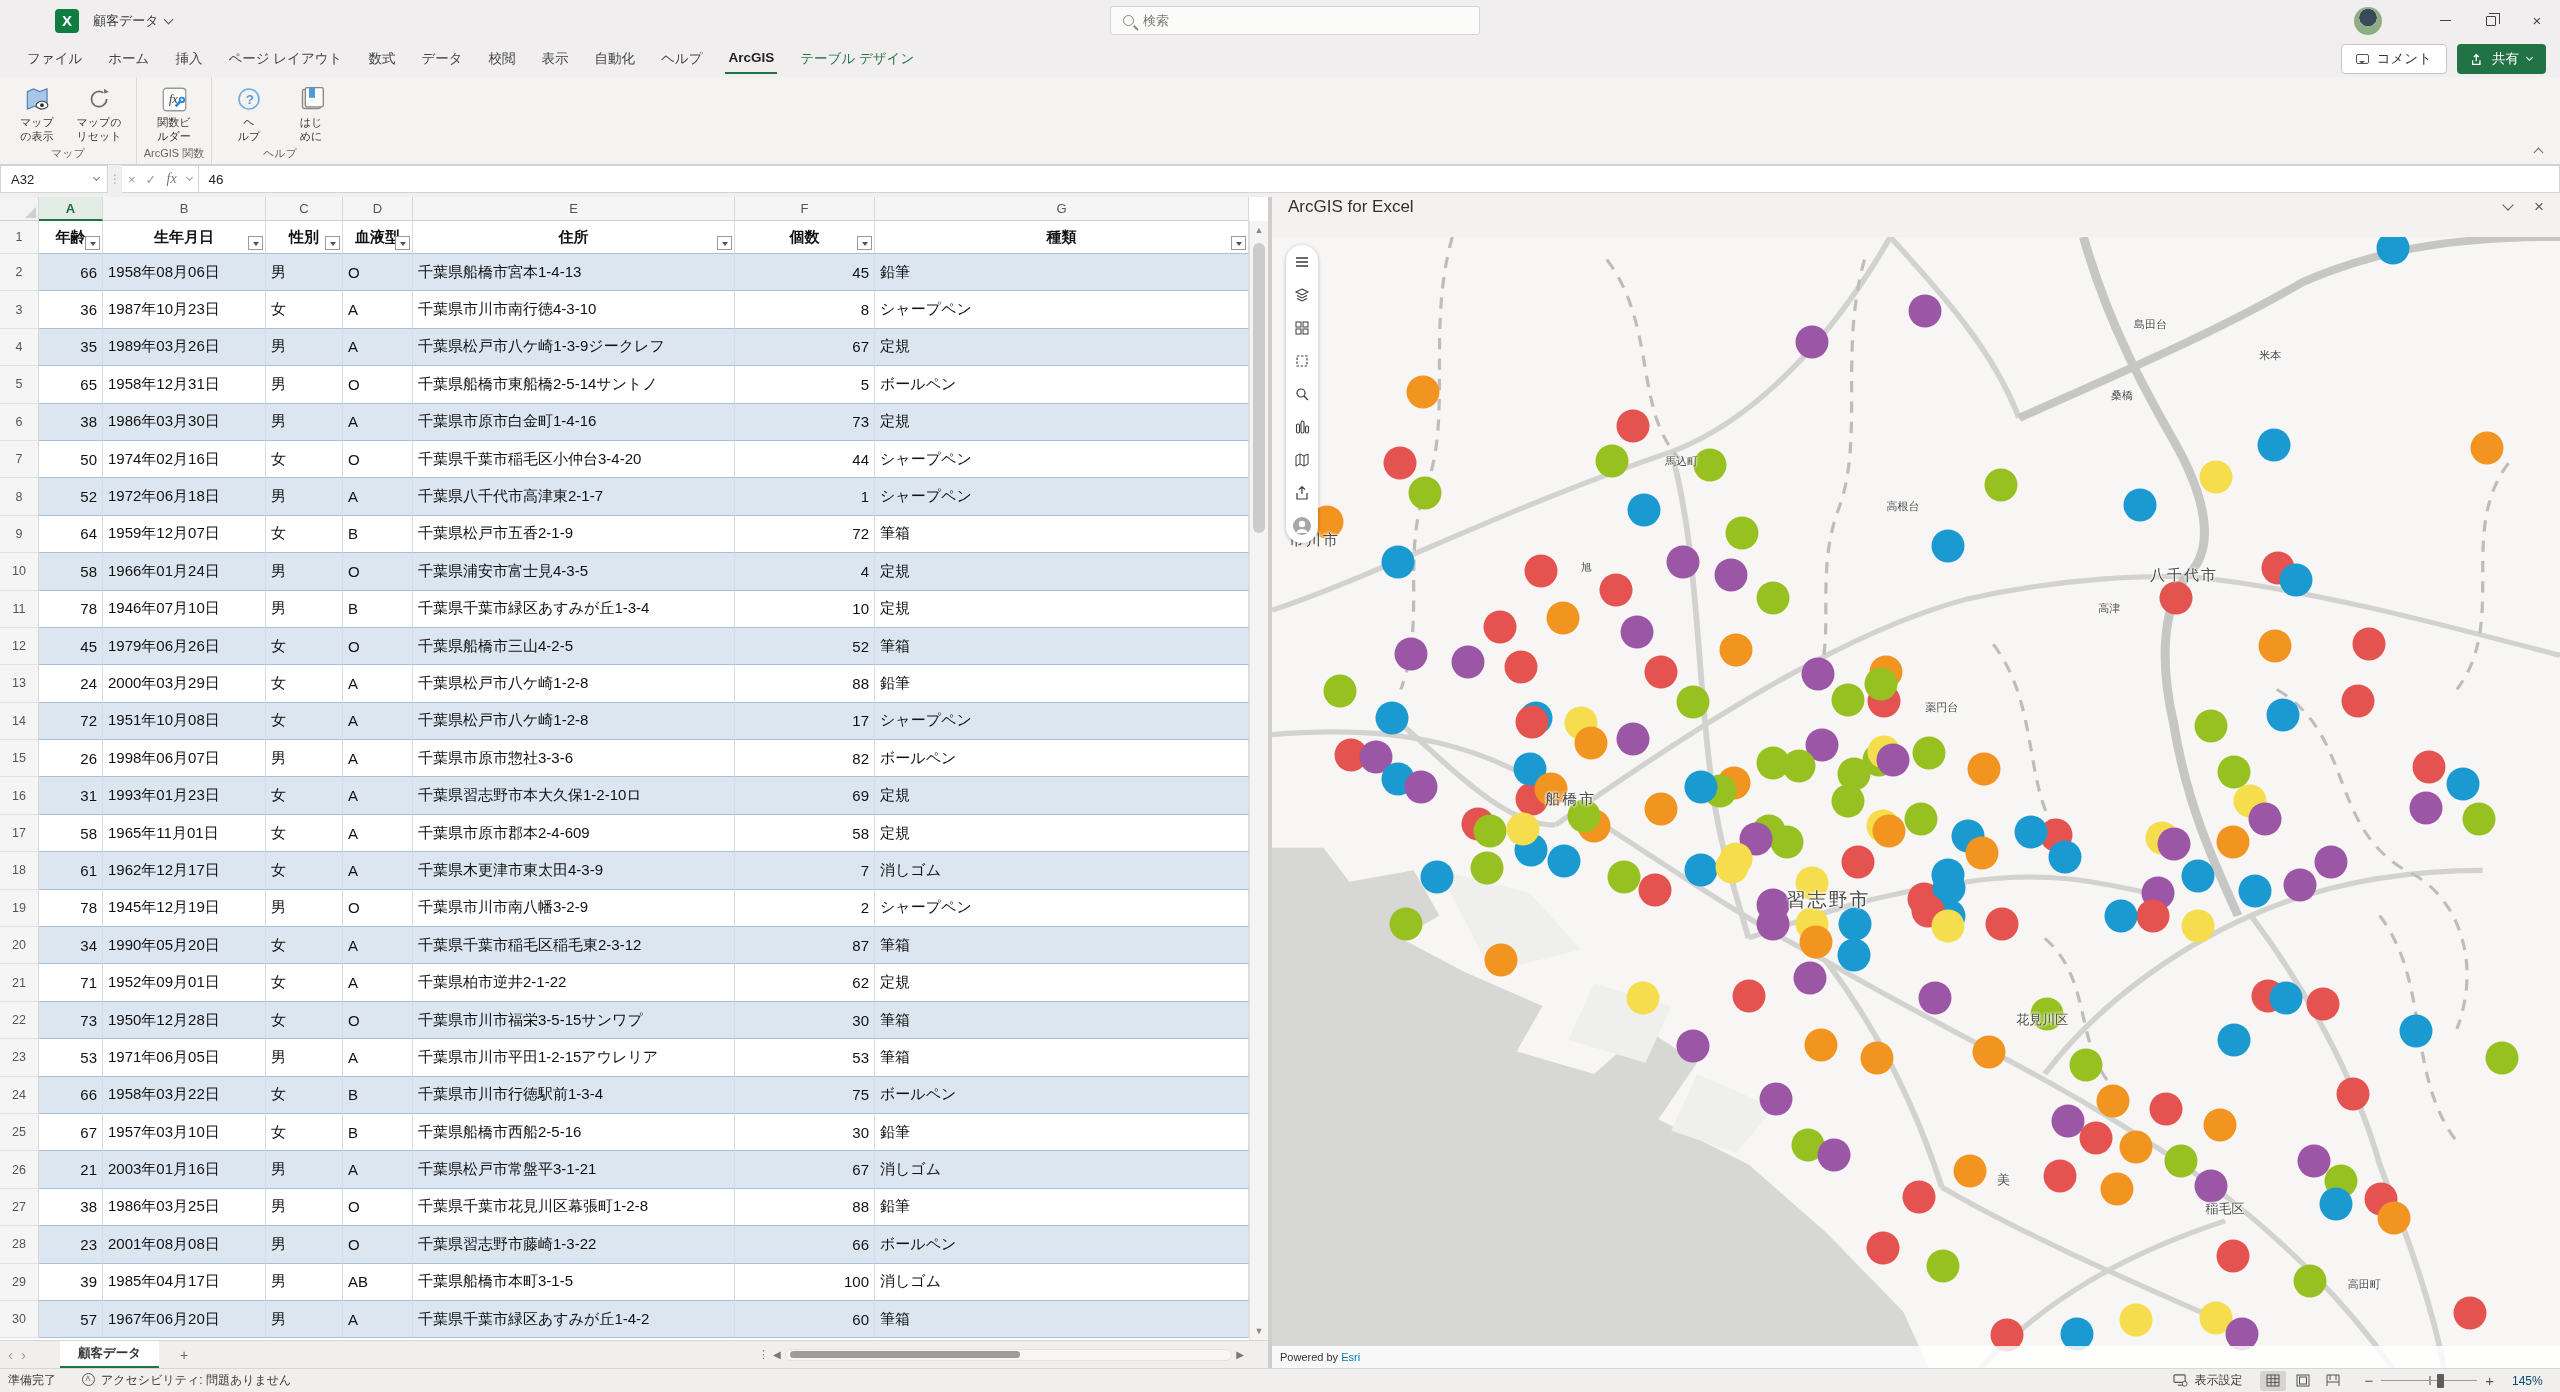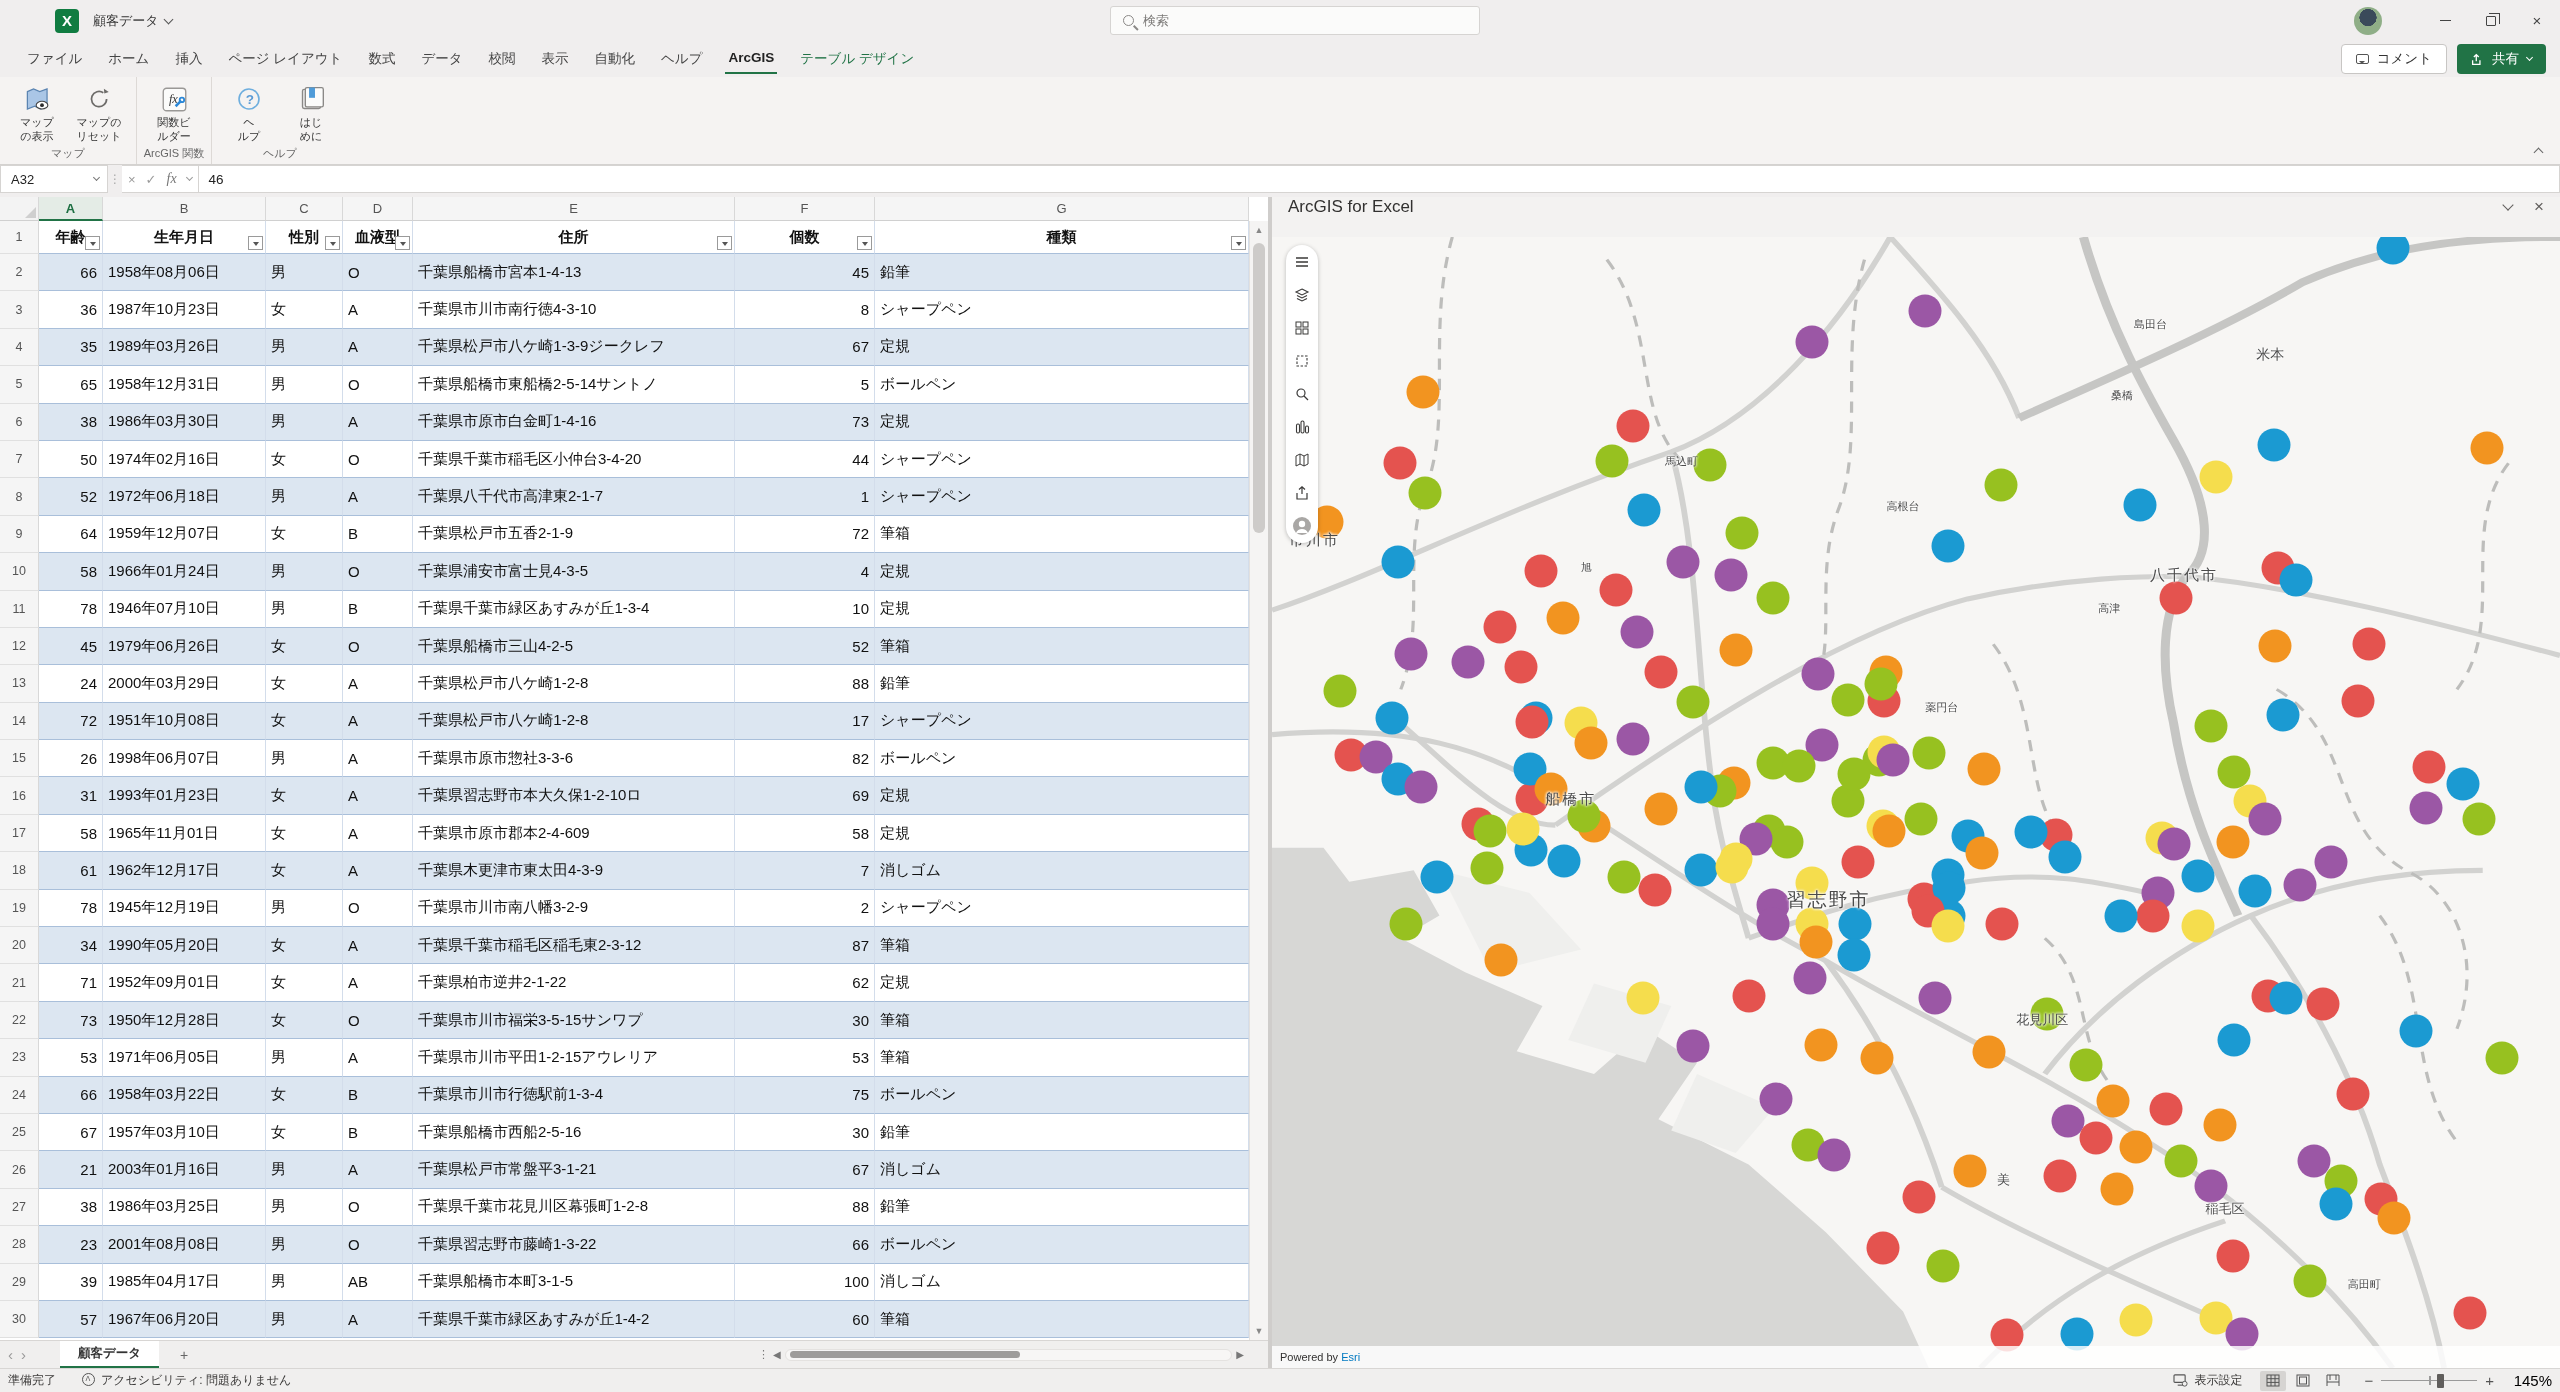--- a/index.html
+++ b/index.html
@@ -140,21 +140,21 @@
   .accicon { width:13px; height:13px; border:1.2px solid #555; border-radius:50%; display:inline-block; position:relative; margin-right:6px; vertical-align:-2px; }
   .accicon::after { content:"ᐱ"; position:absolute; font-size:7px; left:2.5px; top:1px; color:#555; }
   .sb-right { margin-left:auto; display:flex; align-items:center; gap:18px; }
   .viewbtns { display:flex; gap:4px; }
   .vb { width:26px; height:20px; display:flex; align-items:center; justify-content:center; border-radius:2px; }
   .vb.sel { background:#d6d4d2; }
   .zoomctl { display:flex; align-items:center; gap:8px; color:#555; }
   .ztrack { width:96px; height:1.5px; background:#9a9a9a; position:relative; }
   .ztick { position:absolute; left:48px; top:-3.5px; width:1.5px; height:9px; background:#9a9a9a; }
   .zthumb { position:absolute; left:56px; top:-6px; width:7px; height:14px; background:#605e5c; border-radius:1px; }
-  .zpct { font-size:15px; color:#000000; width:40px; text-align:right; }
+  .zpct { font-size:12px; color:#0c4a6e; width:40px; text-align:left; }
 </style>
 </head>
 <body>
 
 <div class="window">
 
   <div class="titlebar">
     <div class="appicon">X</div>
     <div class="doctitle">
       <span>顧客データ</span>
@@ -913,21 +913,21 @@
           <div class="dot" style="left: 57.1%; top: 97.1%; background: rgb(228, 83, 79);"></div>
           <div class="dot" style="left: 52.1%; top: 91%; background: rgb(151, 193, 32);"></div>
           <div class="dot" style="left: 93.7%; top: 51.5%; background: rgb(151, 193, 32);"></div>
           <div class="dot" style="left: 93%; top: 95.1%; background: rgb(228, 83, 79);"></div>
           <div class="dot" style="left: 62.5%; top: 97%; background: rgb(27, 154, 210);"></div>
           <div class="dot" style="left: 87%; top: 1%; background: rgb(27, 154, 210);"></div>
           <div class="maplabel" style="left: 3.3%; top: 26.8%; font-size: 15px; letter-spacing: 2px;">市川市</div>
           <div class="maplabel" style="left: 31.8%; top: 19.8%; font-size: 11px;">馬込町</div>
           <div class="maplabel" style="left: 24.4%; top: 29.2%; font-size: 11px;">旭</div>
           <div class="maplabel" style="left: 68.2%; top: 7.7%; font-size: 11px;">島田台</div>
-          <div class="maplabel" style="left: 77.5%; top: 10.4%; font-size: 14px;">米本</div>
+          <div class="maplabel" style="left: 77.5%; top: 10.4%; font-size: 11px;">米本</div>
           <div class="maplabel" style="left: 66%; top: 14%; font-size: 11px;">桑橋</div>
           <div class="maplabel" style="left: 49%; top: 23.8%; font-size: 11px;">高根台</div>
           <div class="maplabel" style="left: 70.8%; top: 29.9%; font-size: 15px; letter-spacing: 2px;">八千代市</div>
           <div class="maplabel" style="left: 65%; top: 32.8%; font-size: 11px;">高津</div>
           <div class="maplabel" style="left: 52%; top: 41.6%; font-size: 11px;">薬円台</div>
           <div class="maplabel" style="left: 23.2%; top: 49.7%; font-size: 15px; letter-spacing: 2px;">船橋市</div>
           <div class="maplabel" style="left: 43.2%; top: 58.6%; font-size: 19px; letter-spacing: 2px;">習志野市</div>
           <div class="maplabel" style="left: 59.8%; top: 69.2%; font-size: 13px;">花見川区</div>
           <div class="maplabel" style="left: 56.8%; top: 83.4%; font-size: 13px;">美</div>
           <div class="maplabel" style="left: 74%; top: 85.9%; font-size: 13px;">稲毛区</div>

